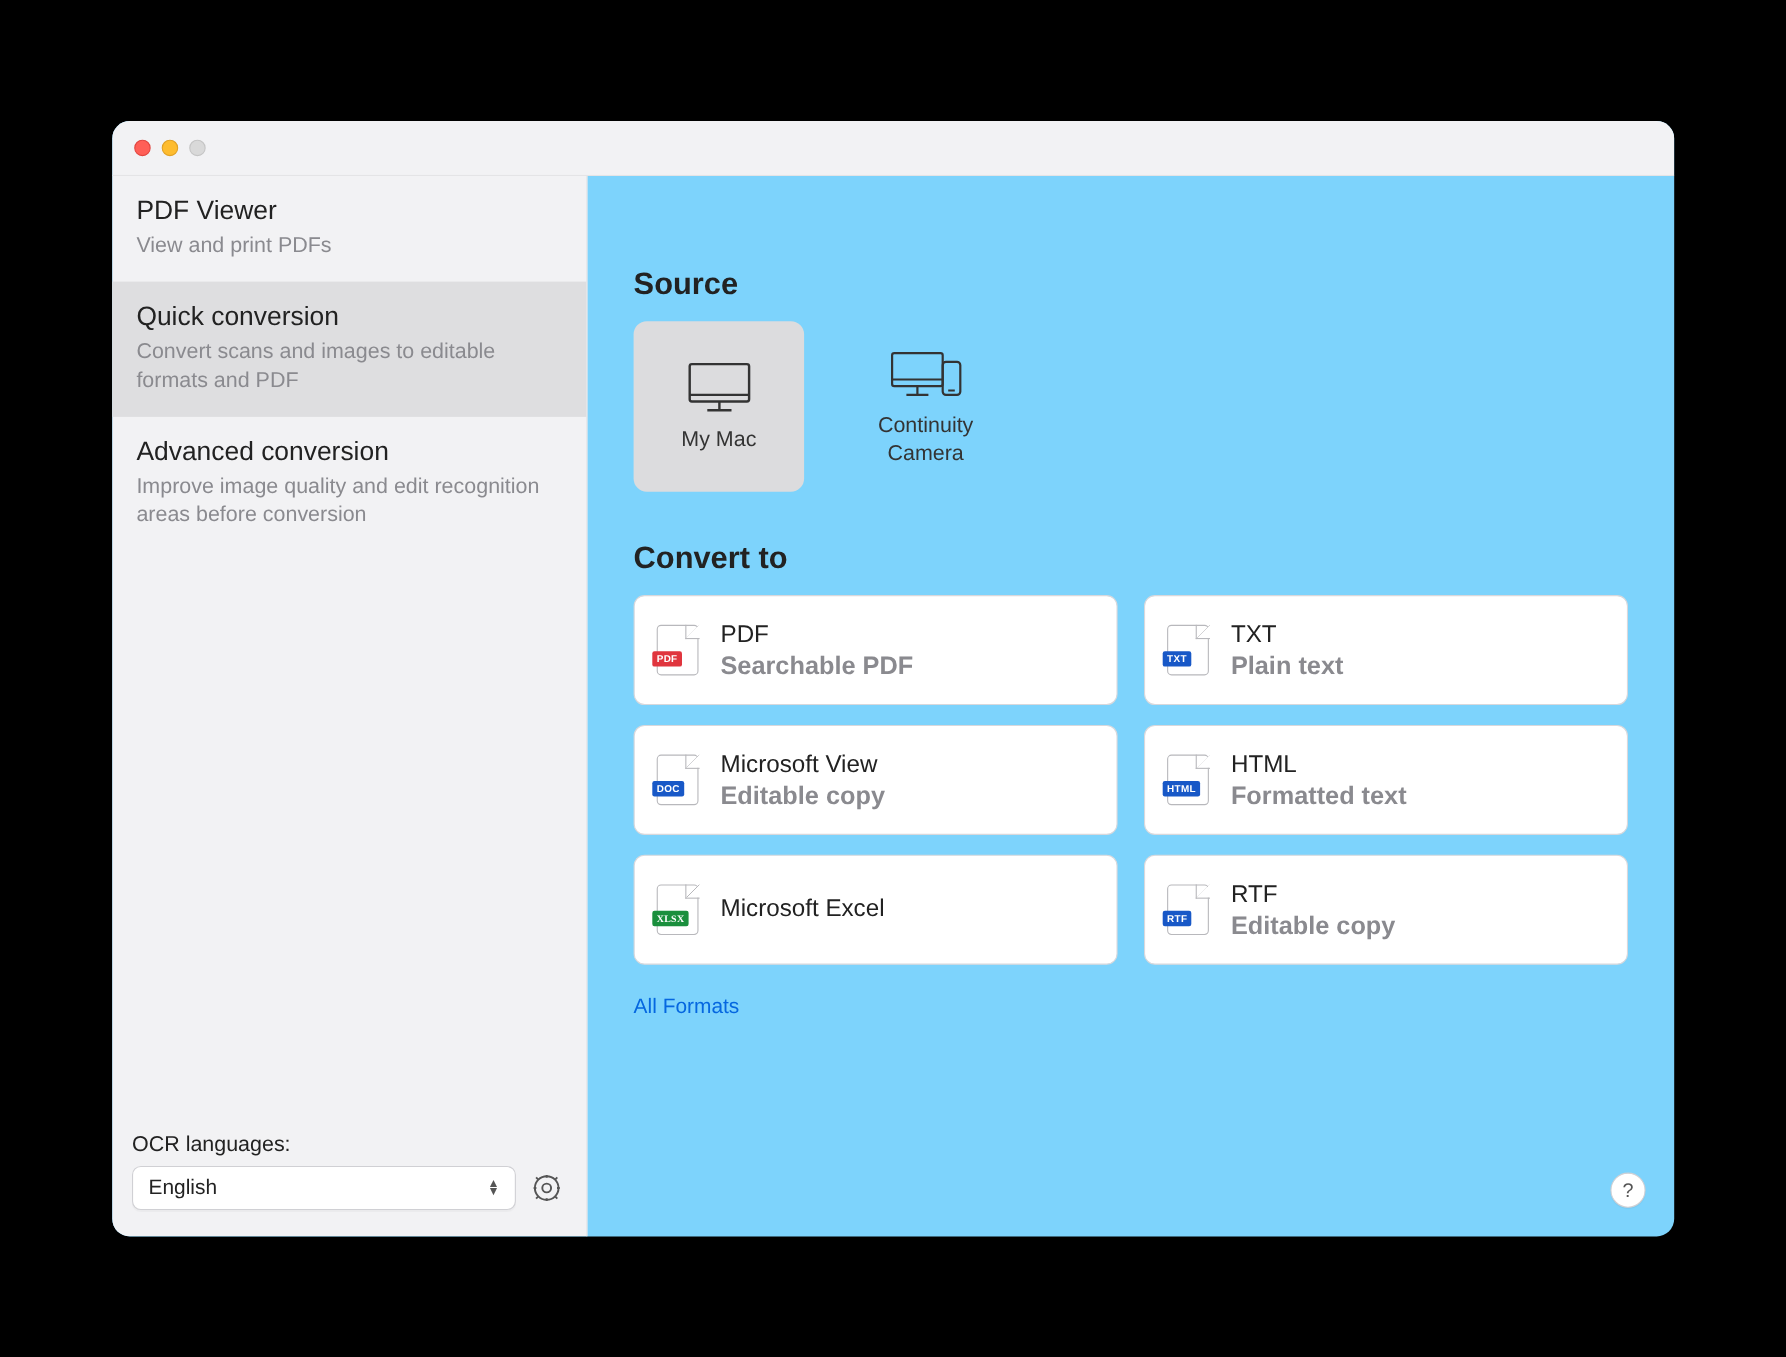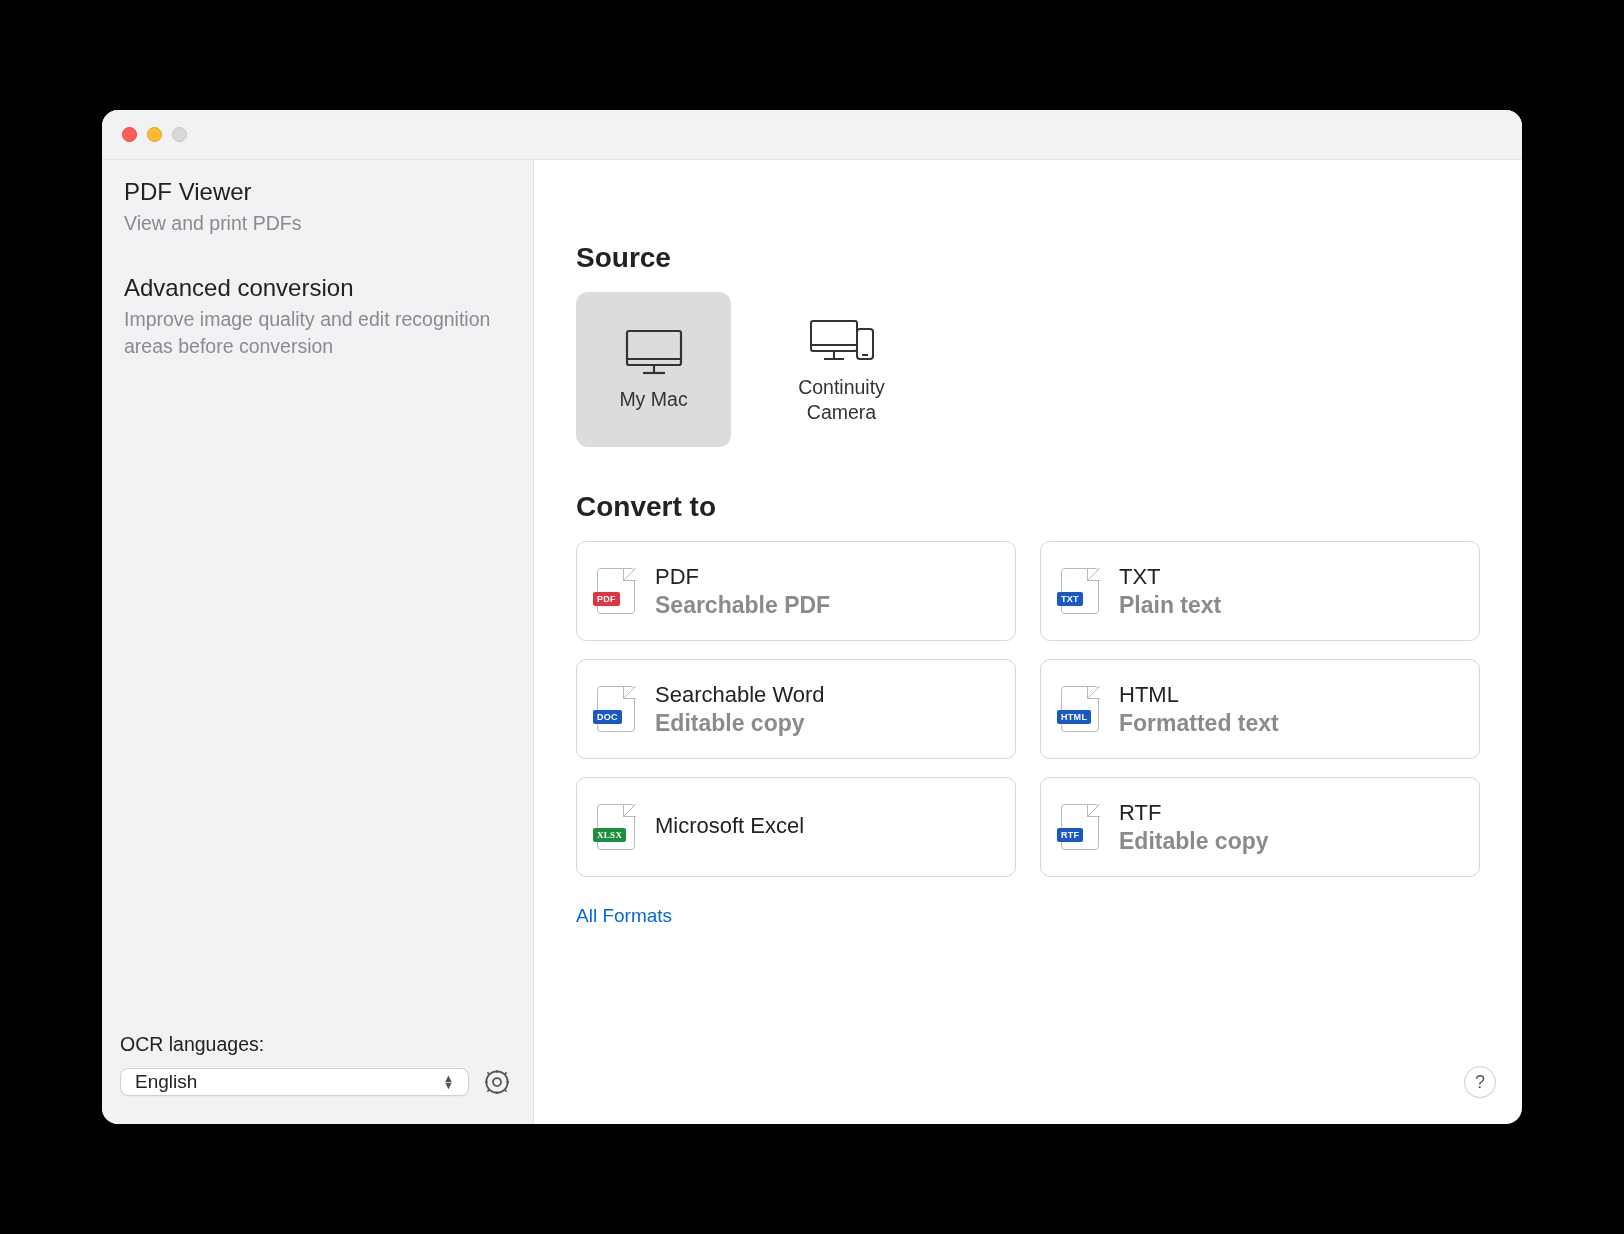--- a/index.html
+++ b/index.html
@@ -8,21 +8,21 @@
     width: 1624px;
     height: 1234px;
     font-family: -apple-system, BlinkMacSystemFont, "Segoe UI", Helvetica, Arial, sans-serif;
     display: flex;
     align-items: center;
     justify-content: center;
   }
   .window {
     width: 1420px;
     height: 1014px;
-    background: #ffffff;
+    background: #7dd3fc;
     border-radius: 16px;
     box-shadow: 0 30px 80px rgba(0,0,0,0.5);
     overflow: hidden;
     display: flex;
     flex-direction: column;
   }
   .titlebar {
     height: 50px;
     background: #f2f2f4;
     display: flex;
@@ -51,21 +51,21 @@
   .sidebar-item.selected { background:#dedee0; }
   .sidebar-item .title { font-size:24px; color:#222; font-weight:500; }
   .sidebar-item .desc  { font-size:19.5px; color:#8a8a8f; margin-top:4px; line-height:1.35;}
   .sidebar-footer {
     padding: 0 18px 24px 18px;
   }
   .ocr-label { font-size:19.5px; color:#222; margin-bottom:8px; display:block;}
   .ocr-row { display:flex; align-items:center; gap:10px; }
   .select {
     flex:1;
-    height:28px;
+    height:40px;
     border:1px solid #d0d0d4;
     border-radius:8px;
     background:#fff;
     display:flex;
     align-items:center;
     padding:0 14px;
     font-size:19px;
     color:#222;
     justify-content:space-between;
     cursor:pointer;
@@ -182,20 +182,24 @@
       <div class="tl max"></div>
     </div>
   </div>
   <div class="body">
     <div class="sidebar">
       <div class="sidebar-list">
         <div class="sidebar-item">
           <div class="title">PDF Viewer</div>
           <div class="desc">View and print PDFs</div>
         </div>
+        <div class="sidebar-item selected">
+          <div class="title">Quick conversion</div>
+          <div class="desc">Convert scans and images to editable formats and PDF</div>
+        </div>
         <div class="sidebar-item">
           <div class="title">Advanced conversion</div>
           <div class="desc">Improve image quality and edit recognition areas before conversion</div>
         </div>
       </div>
       <div class="sidebar-footer">
         <span class="ocr-label">OCR languages:</span>
         <div class="ocr-row">
           <div class="select">
             <span>English</span>
@@ -264,21 +268,21 @@
             <div class="ft-desc">Plain text</div>
           </div>
         </div>
 
         <div class="format-card">
           <div class="format-icon">
             <div class="doc-page"></div>
             <div class="badge doc">DOC</div>
           </div>
           <div class="format-text">
-            <div class="ft-title">Searchable Word</div>
+            <div class="ft-title">Microsoft View</div>
             <div class="ft-desc">Editable copy</div>
           </div>
         </div>
 
         <div class="format-card">
           <div class="format-icon">
             <div class="doc-page"></div>
             <div class="badge html">HTML</div>
           </div>
           <div class="format-text">

